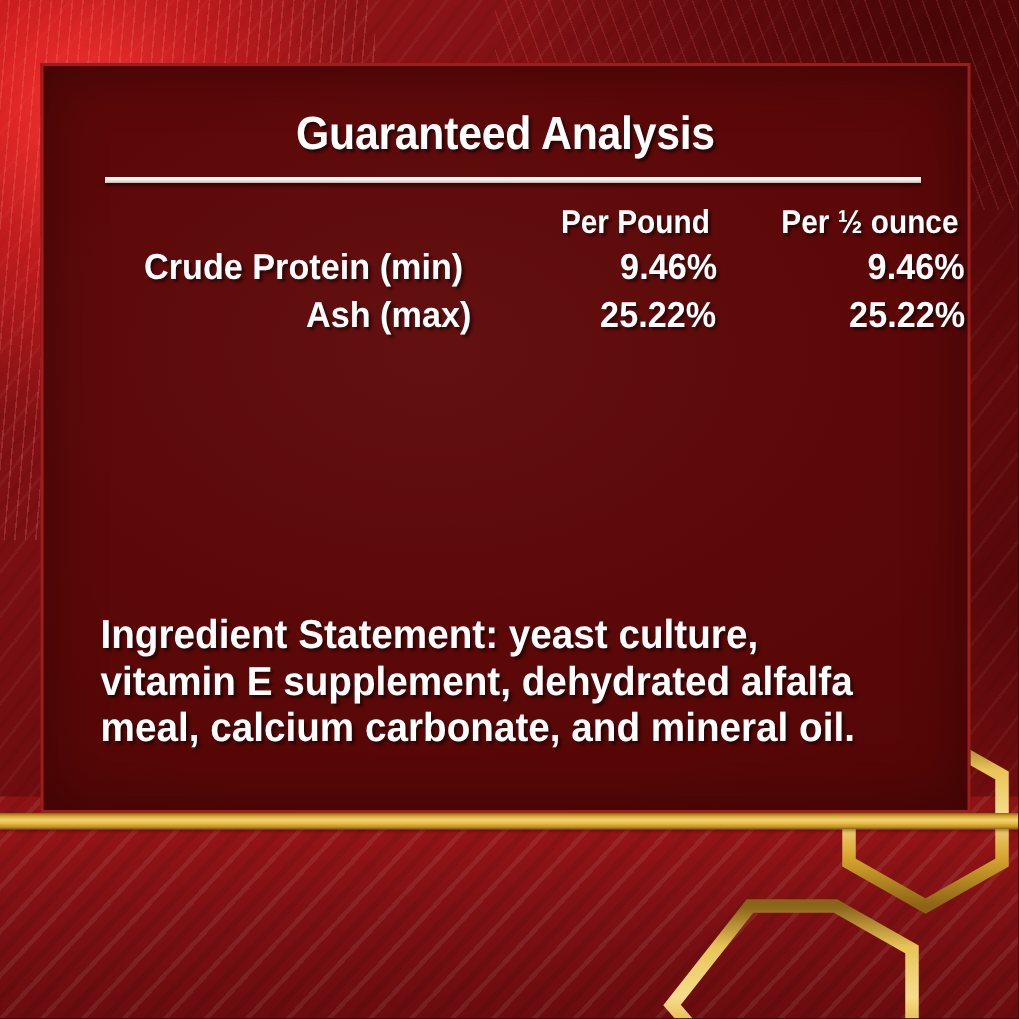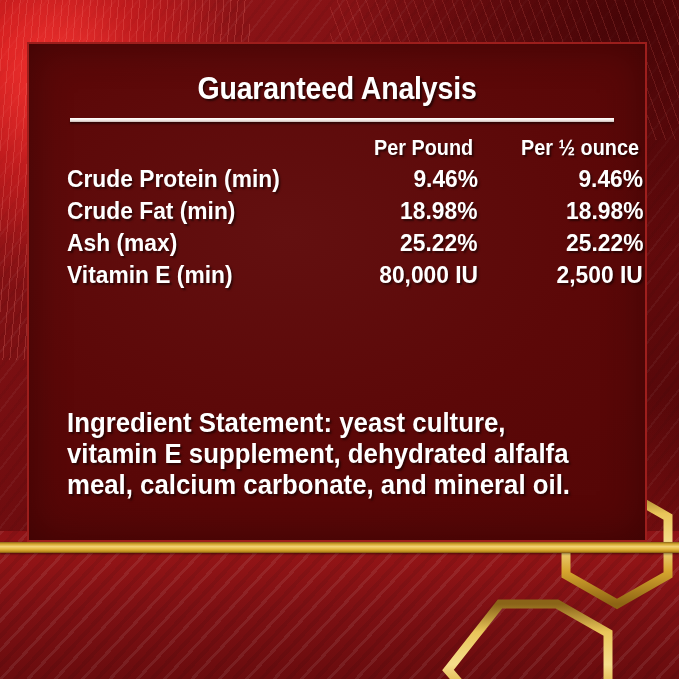--- a/index.html
+++ b/index.html
@@ -196,21 +196,21 @@
   }
   .ga-table th.c-label { width: 256px; }
   .ga-table th.c-a     { width: 162px; text-align: right; padding-right: 6px;}
   .ga-table th.c-b     { width: 162px; text-align: right; padding-right: 4px;}
 
   .ga-table tbody td {
     font-size: 24px;
     height: 32px;
     vertical-align: middle;
   }
-  .ga-table td.c-label { text-align: left; }
+  .ga-table td.c-label { text-align: right; }
   .ga-table td.c-a     { text-align: right; padding-right: 6px; }
   .ga-table td.c-b     { text-align: right; padding-right: 4px; }
 
   .cell-txt { display: inline-block; transform: scaleX(0.95); transform-origin: right center; }
   .cell-txt-l { display: inline-block; transform: scaleX(0.95); transform-origin: left center; }
 
   
   .ingredients {
     position: absolute;
     left: 38px;
@@ -282,33 +282,23 @@
             <th class="c-b"><span class="cell-txt">Per ½ ounce</span></th>
           </tr>
         </thead>
         <tbody>
           <tr>
             <td class="c-label"><span class="cell-txt-l">Crude Protein (min)</span></td>
             <td class="c-a"><span class="cell-txt">9.46%</span></td>
             <td class="c-b"><span class="cell-txt">9.46%</span></td>
           </tr>
           <tr>
-            <td class="c-label"><span class="cell-txt-l">Crude Fat (min)</span></td>
-            <td class="c-a"><span class="cell-txt">18.98%</span></td>
-            <td class="c-b"><span class="cell-txt">18.98%</span></td>
-          </tr>
-          <tr>
             <td class="c-label"><span class="cell-txt-l">Ash (max)</span></td>
             <td class="c-a"><span class="cell-txt">25.22%</span></td>
             <td class="c-b"><span class="cell-txt">25.22%</span></td>
-          </tr>
-          <tr>
-            <td class="c-label"><span class="cell-txt-l">Vitamin E (min)</span></td>
-            <td class="c-a"><span class="cell-txt">80,000 IU</span></td>
-            <td class="c-b"><span class="cell-txt">2,500 IU</span></td>
           </tr>
         </tbody>
       </table>
 
       <div class="ingredients">
         <span class="line">Ingredient Statement:  yeast culture,</span>
         <span class="line">vitamin E supplement, dehydrated alfalfa</span>
         <span class="line">meal, calcium carbonate, and mineral oil.</span>
       </div>
 

